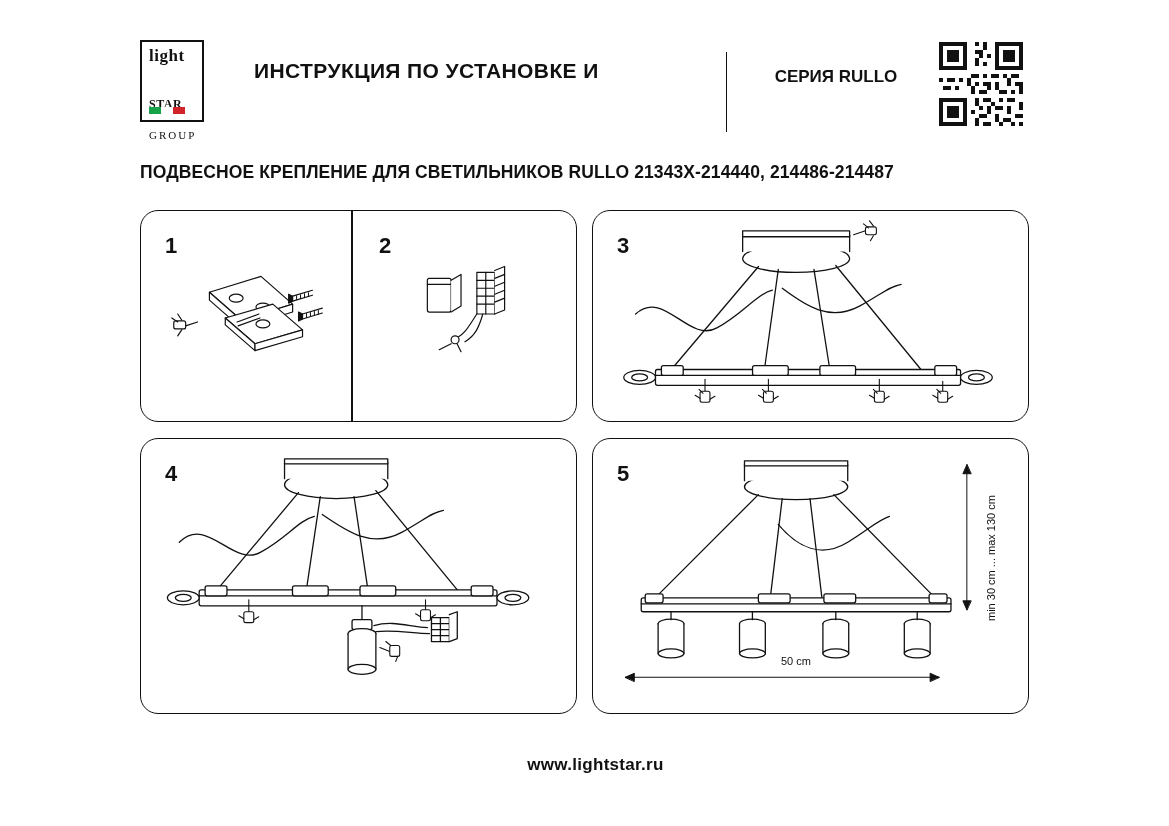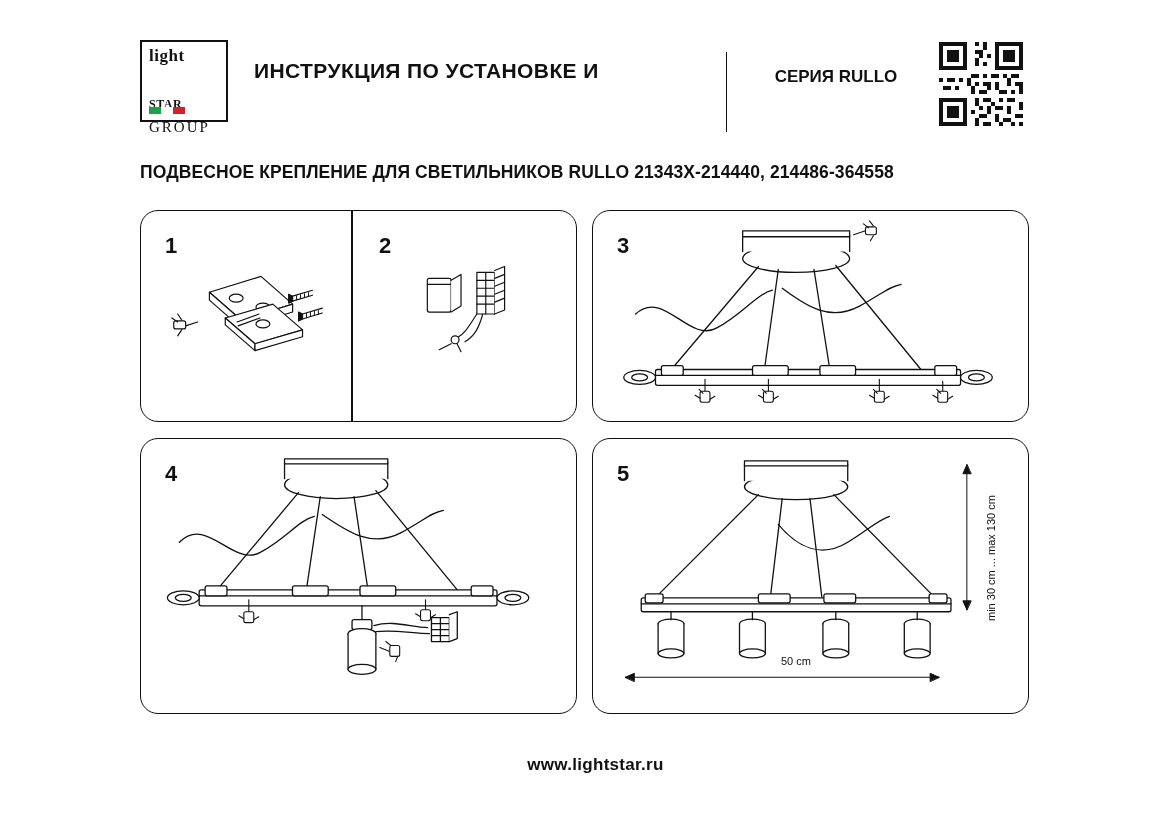--- a/index.html
+++ b/index.html
@@ -27,45 +27,45 @@
     position: absolute;
     left: 140px;
     top: 38px;
     width: 890px;
     height: 92px;
   }
   .logo-box {
     position: absolute;
     left: 0;
     top: 2px;
-    width: 88px;
+    width: 64px;
     height: 82px;
     background: #ffffff;
     border: 2px solid #111111;
     box-sizing: border-box;
     padding: 5px 6px 0 7px;
   }
   .logo-word {
     font-family: "Liberation Serif", serif;
     font-weight: bold;
     font-size: 17px;
     line-height: 17px;
     letter-spacing: 0.5px;
     color: #111;
   }
   .logo-word.small {
     font-size: 12px;
     margin-top: 32px;
   }
   .logo-group {
     font-family: "Liberation Serif", serif;
-    font-size: 15px;
+    font-size: 11px;
     letter-spacing: 2px;
     color: #111;
-    margin-top: 6px;
+    margin-top: 16px;
   }
   .logo-flag {
     position: absolute;
     left: 7px;
     bottom: 6px;
     width: 36px;
     height: 7px;
     display: flex;
   }
   .logo-flag i {
@@ -280,21 +280,21 @@
           <rect x="20" y="19" width="2" height="1"></rect>
         <rect x="10" y="20" width="1" height="2"></rect>
           <rect x="12" y="21" width="2" height="1"></rect>
           <rect x="16" y="21" width="1" height="1"></rect>
           <rect x="19" y="21" width="1" height="1"></rect>
           <rect x="21" y="21" width="1" height="1"></rect>
       </g>
     </svg>
   </div>
 
-  <div class="subtitle">ПОДВЕСНОЕ КРЕПЛЕНИЕ ДЛЯ СВЕТИЛЬНИКОВ RULLO 21343Х-214440, 214486-364558</div>
+  <div class="subtitle">ПОДВЕСНОЕ КРЕПЛЕНИЕ ДЛЯ СВЕТИЛЬНИКОВ RULLO 21343Х-214440, 214486-214487</div>
 
   <div class="panel panel-12">
     <div class="panel-split"></div>
     <div class="step-num" style="left:24px; top:22px;">1</div>
     <div class="step-num" style="left:238px; top:22px;">2</div>
 
     <svg class="svg-layer" viewBox="0 0 437 212">
       <g fill="none" stroke="#111" stroke-width="1.2" stroke-linecap="round" stroke-linejoin="round">
 
         <polygon points="68,82 120,66 152,94 100,110" fill="#fff"></polygon>

